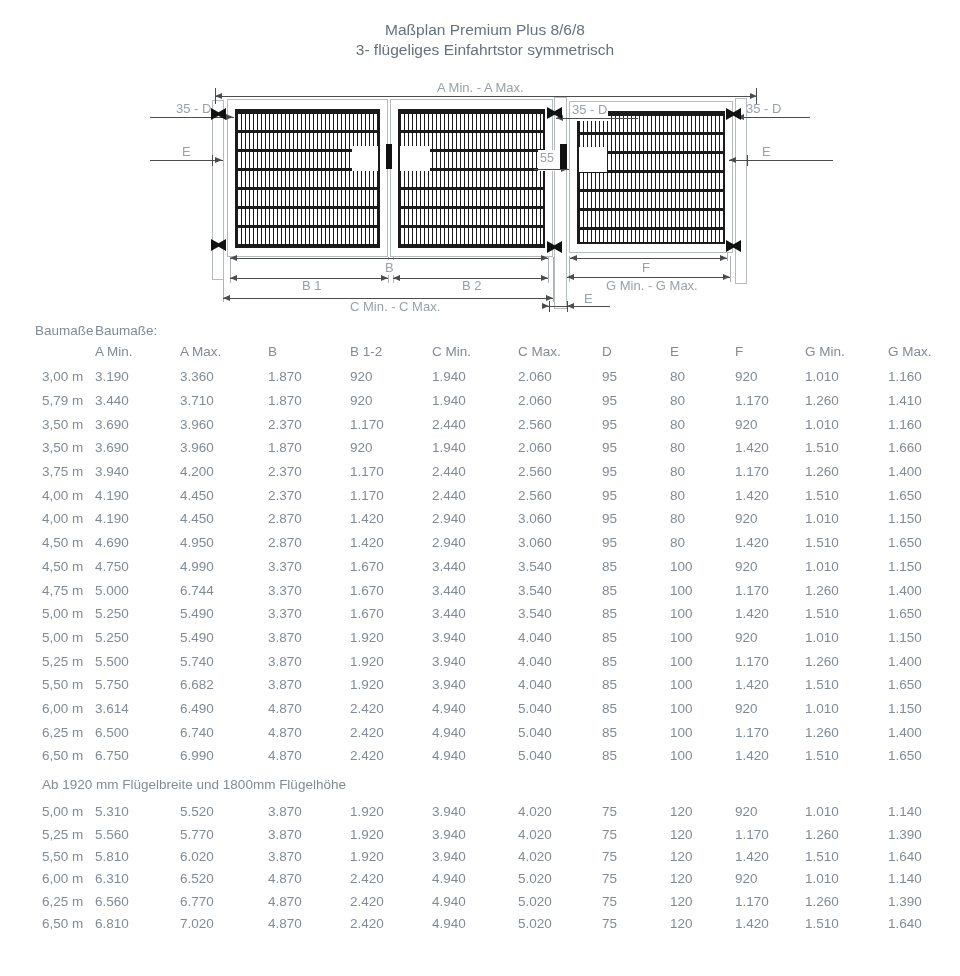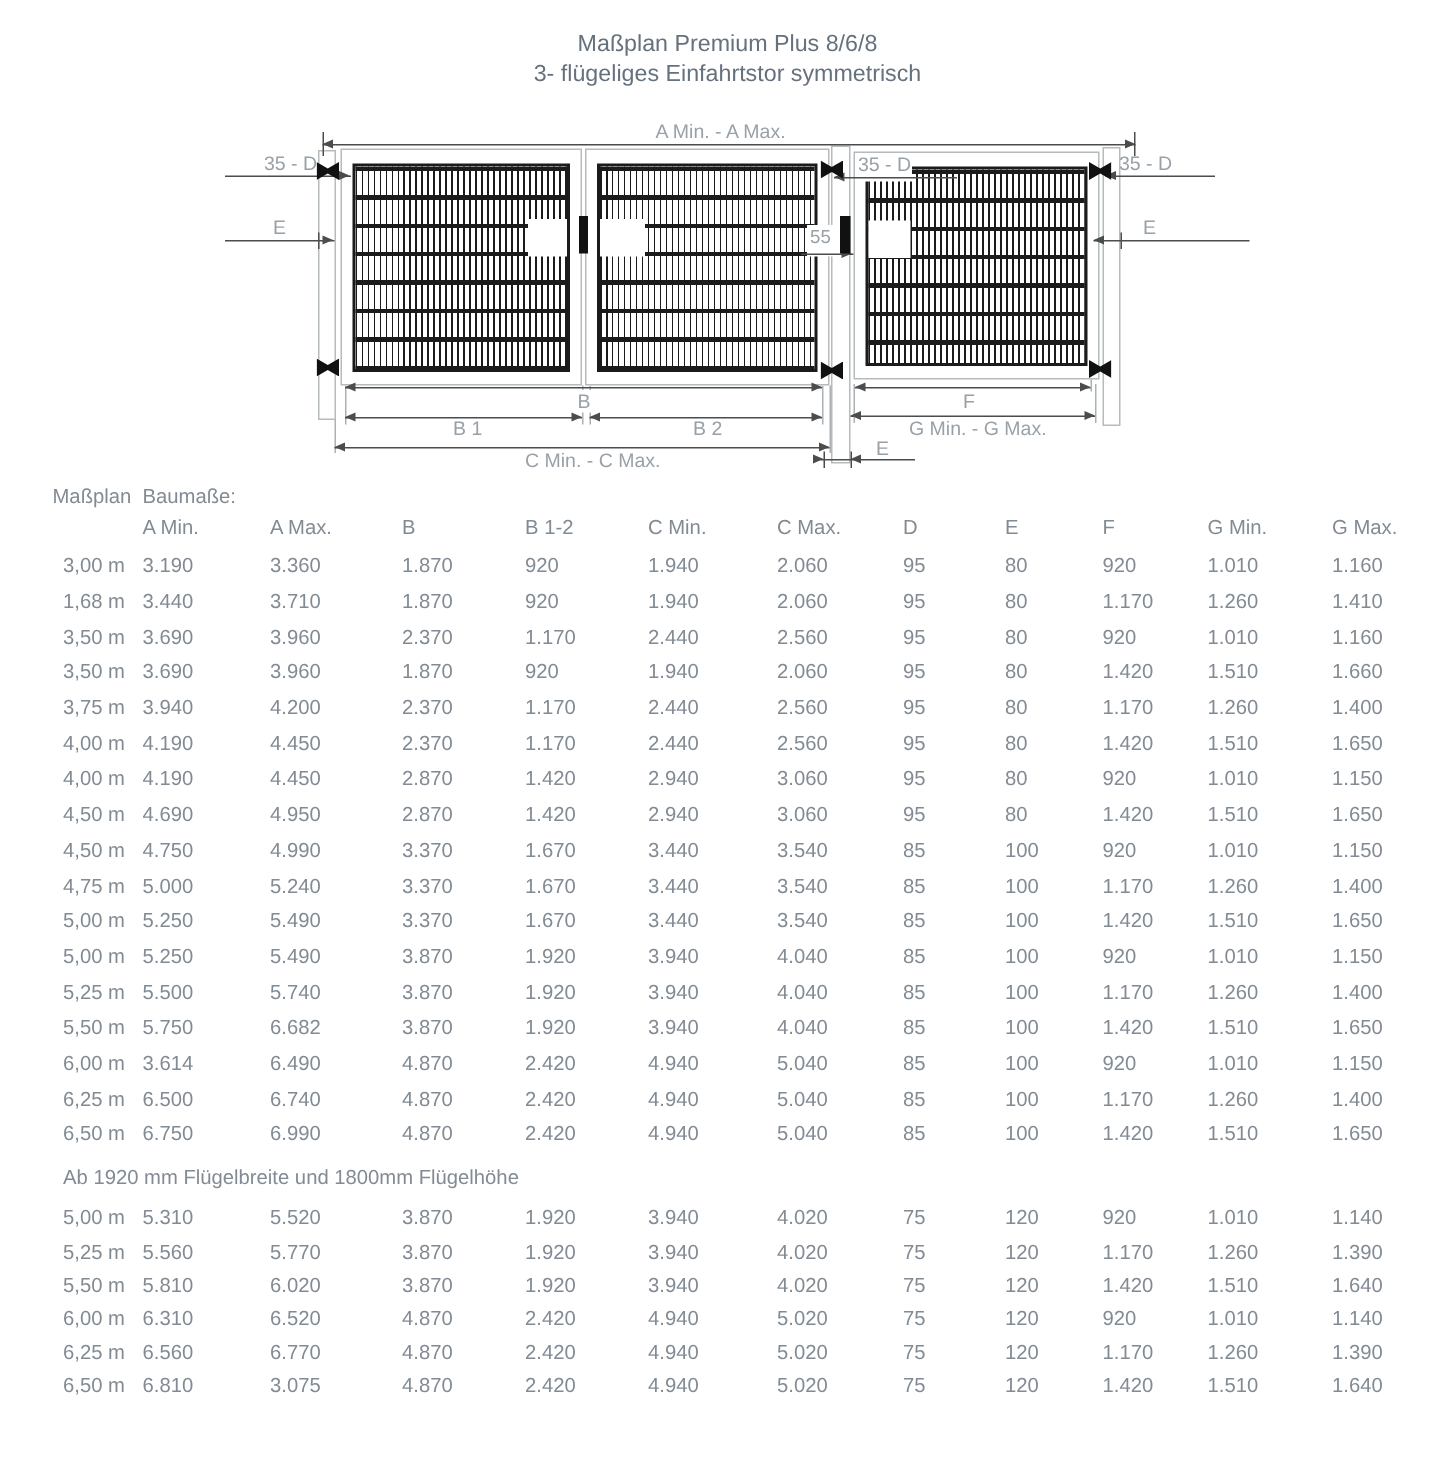--- a/index.html
+++ b/index.html
@@ -180,21 +180,21 @@
           <col style="width:86px">
         <col style="width:84px">
           <col style="width:68px">
           <col style="width:65px">
         <col style="width:70px">
           <col style="width:83px">
           <col style="width:72px">
       </colgroup>
       <thead>
         <tr class="group-row">
-          <th>Maßplan</th>
+          <th>Baumaße</th>
           <th colspan="11">Baumaße:</th>
         </tr>
         <tr class="head-row">
           <th></th>
           <th>A Min.</th>
           <th>A Max.</th>
           <th>B</th>
           <th>B 1-2</th>
           <th>C Min.</th>
           <th>C Max.</th>
@@ -216,21 +216,21 @@
             <td>1.940</td>
             <td>2.060</td>
             <td>95</td>
             <td>80</td>
             <td>920</td>
             <td>1.010</td>
             <td>1.160</td>
           </tr>
 
           <tr>
-            <td>1,68 m</td>
+            <td>5,79 m</td>
             <td>3.440</td>
             <td>3.710</td>
             <td>1.870</td>
             <td>920</td>
             <td>1.940</td>
             <td>2.060</td>
             <td>95</td>
             <td>80</td>
             <td>1.170</td>
             <td>1.260</td>
@@ -339,21 +339,21 @@
             <td>85</td>
             <td>100</td>
             <td>920</td>
             <td>1.010</td>
             <td>1.150</td>
           </tr>
 
           <tr>
             <td>4,75 m</td>
             <td>5.000</td>
-            <td>5.240</td>
+            <td>6.744</td>
             <td>3.370</td>
             <td>1.670</td>
             <td>3.440</td>
             <td>3.540</td>
             <td>85</td>
             <td>100</td>
             <td>1.170</td>
             <td>1.260</td>
             <td>1.400</td>
           </tr>
@@ -542,21 +542,21 @@
             <td>75</td>
             <td>120</td>
             <td>1.170</td>
             <td>1.260</td>
             <td>1.390</td>
           </tr>
 
           <tr>
             <td>6,50 m</td>
             <td>6.810</td>
-            <td>3.075</td>
+            <td>7.020</td>
             <td>4.870</td>
             <td>2.420</td>
             <td>4.940</td>
             <td>5.020</td>
             <td>75</td>
             <td>120</td>
             <td>1.420</td>
             <td>1.510</td>
             <td>1.640</td>
           </tr>

